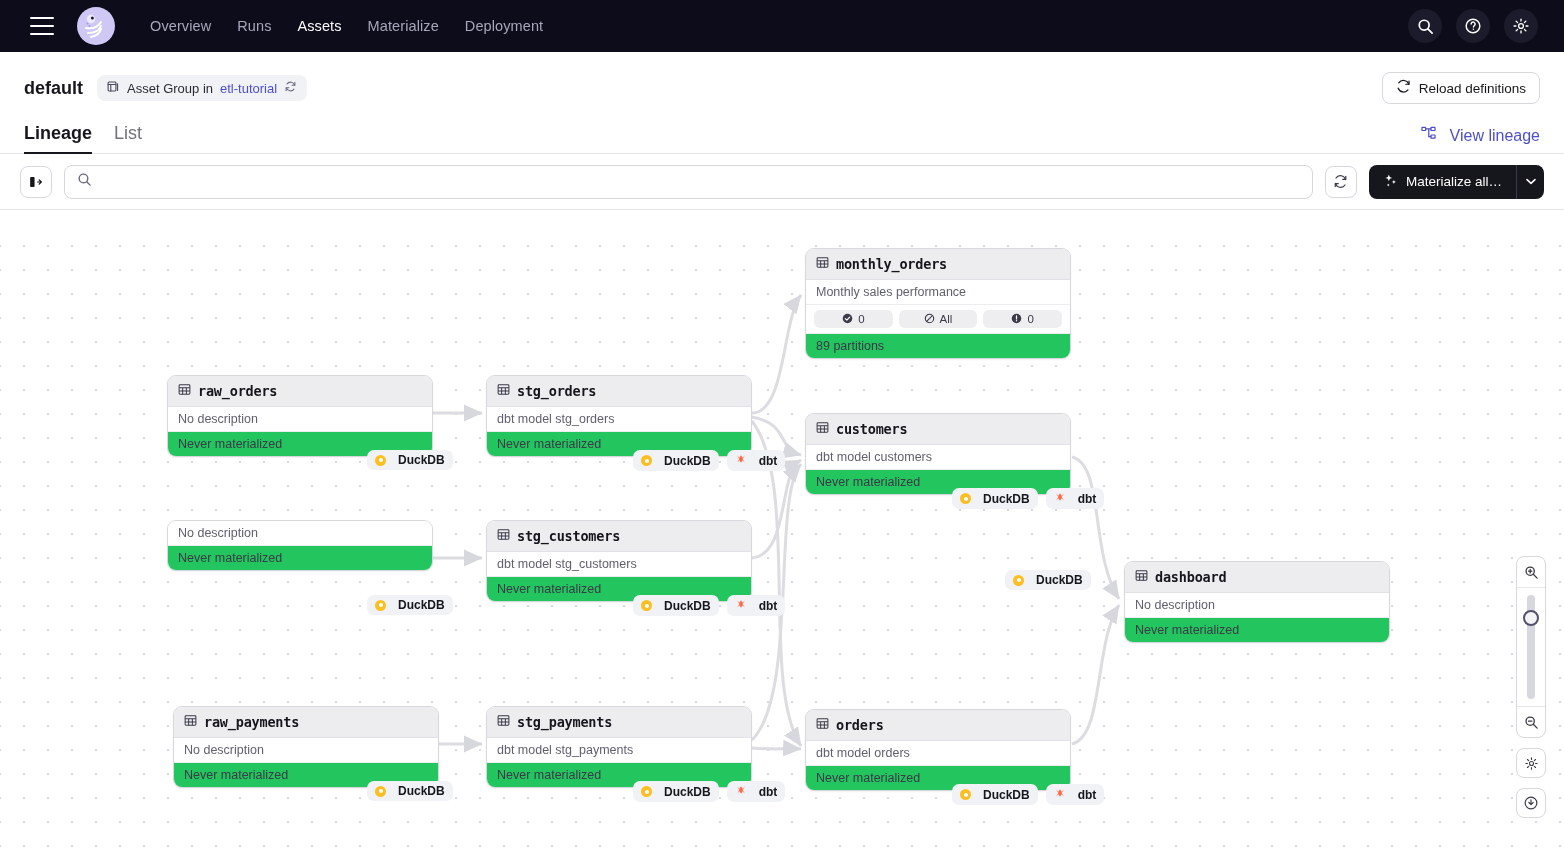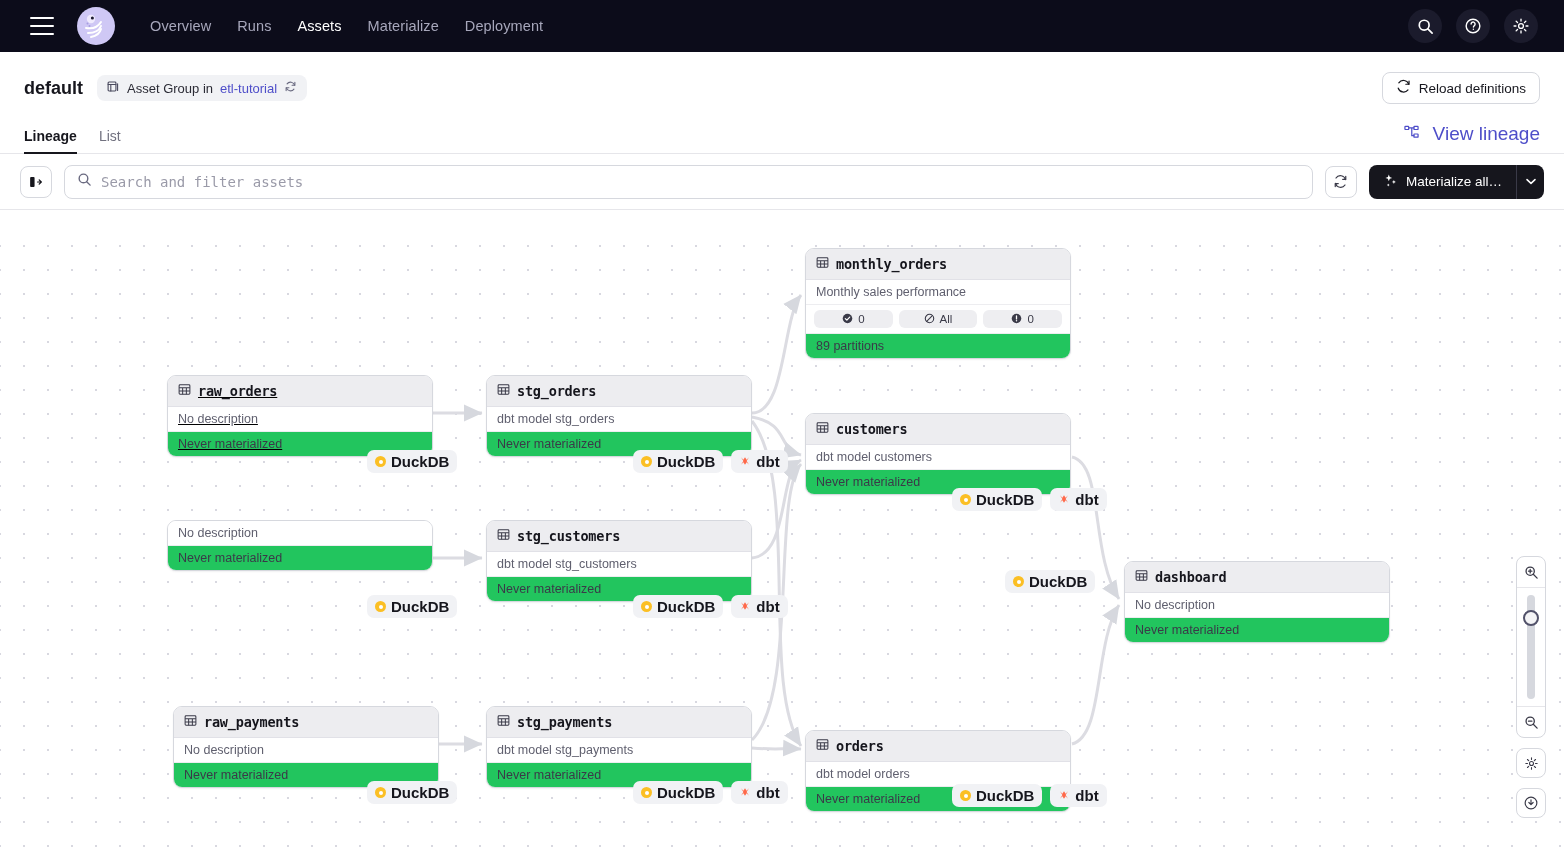--- a/index.html
+++ b/index.html
@@ -45,29 +45,29 @@
     border: 1px solid #d6d8de; border-radius: 8px; background: #fff;
     height: 32px; padding: 0 13px; font-size: 13.5px; color: #16161d; cursor: pointer;
   }
 
   
   .tabbar {
     height: 40px; display: flex; align-items: flex-end;
     padding: 0 24px; border-bottom: 1px solid #e6e6ea; position: relative;
   }
   .tabs { display: flex; gap: 22px; }
-  .tab { font-size: 14px; color: #71717f; padding-bottom: 9px; cursor: pointer; position: relative; }
+  .tab { font-size: 18px; color: #71717f; padding-bottom: 9px; cursor: pointer; position: relative; }
   .tab.active { color: #16161d; font-weight: 700; }
   .tab.active::after {
     content: ""; position: absolute; left: 0; right: 0; bottom: -1px;
     height: 2px; background: #16161d;
   }
   .view-lineage {
     margin-left: auto; display: inline-flex; align-items: center; gap: 14px;
-    font-size: 19px; color: #4e4ec9; padding-bottom: 8px; cursor: pointer;
+    font-size: 16px; color: #4e4ec9; padding-bottom: 8px; cursor: pointer;
   }
 
   
   .toolbar {
     height: 56px; display: flex; align-items: center; gap: 12px;
     padding: 0 20px; border-bottom: 1px solid #e6e6ea; background: #fff;
   }
   .sq-btn {
     width: 32px; height: 32px; border: 1px solid #d6d8de; border-radius: 8px;
     background: #fff; display: flex; align-items: center; justify-content: center; cursor: pointer;
@@ -134,23 +134,23 @@
   }
   .part-chip {
     flex: 1; background: #eeeef1; border-radius: 6px; height: 18px;
     display: flex; align-items: center; justify-content: center; gap: 5px;
     font-size: 11.5px; color: #3a3a48;
   }
 
   
   .tagrow { position: absolute; display: flex; gap: 8px; }
   .tag {
-    display: inline-flex; align-items: center; gap: 5px;
+    display: inline-flex; align-items: center; gap: 12px;
     background: #f1f2f5; border-radius: 7px; padding: 3px 8px;
-    font-size: 15px; font-weight: 700; color: #16161d; cursor: pointer;
+    font-size: 12px; font-weight: 700; color: #16161d; cursor: pointer;
   }
   .duck-dot {
     width: 11px; height: 11px; border-radius: 50%; background: #fbbf24;
     display: inline-flex; align-items: center; justify-content: center;
   }
   .duck-dot i { width: 4px; height: 4px; border-radius: 50%; background: #fff; display: block; }
 
   
   .zoomctl {
     position: absolute; right: 18px; top: 332px;
@@ -281,21 +281,20 @@
         <path d="M10.8 9h4.2M12.6 6.6L15 9l-2.4 2.4" stroke-linecap="round" stroke-linejoin="round"></path>
       </svg>
     </div>
     <div class="searchbox">
       <span>
         <svg width="15" height="15" viewBox="0 0 16 16" fill="none" stroke="#6a6a80" stroke-width="1.5">
           <circle cx="6.9" cy="6.9" r="4.6"></circle>
             <path d="M10.3 10.3L14 14" stroke-linecap="round"></path>
         </svg>
       </span>
-      <input type="text" placeholder="Search and filter assets" style="">
     </div>
     <div class="sq-btn">
       <svg width="15" height="15" viewBox="0 0 16 16" fill="none" stroke="#3a3a48" stroke-width="1.3">
         <path d="M13.3 6A5.6 5.6 0 003.2 4.3M2.7 10a5.6 5.6 0 0010.1 1.7" stroke-linecap="round"></path>
         <path d="M13.6 2.6v3.2h-3.2M2.4 13.4v-3.2h3.2" stroke-linecap="round" stroke-linejoin="round"></path>
       </svg>
     </div>
     <div class="mat-group">
       <button class="mat-btn">
         <span>
@@ -422,21 +421,21 @@
       <div class="tag">
         <span>
           <svg width="12" height="12" viewBox="0 0 12 12">
               <path d="M2 2.3l2.4 2.4L6 2.3 7.6 4.7 10 2.3 7.6 6l2.4 3.7L7.6 7.3 6 9.7 4.4 7.3 2 9.7 4.4 6z" fill="#ff694a"></path>
             </svg>
         </span>
         <span>dbt</span>
       </div>
     </div>
 
-    <div class="node" style="left:805px; top:506px;">
+    <div class="node" style="left:805px; top:485px;">
       <div class="node-head">
         <span>
           <svg width="13" height="13" viewBox="0 0 14 14" fill="none" stroke="#3a3a48" stroke-width="1.1">
               <rect x="1.2" y="2" width="11.6" height="10" rx="1"></rect>
               <path d="M1.2 5.2h11.6M1.2 8.6h11.6M5 5.2V12M9 5.2V12"></path>
             </svg>
         </span>
         <span class="node-name">orders</span>
       </div>
       <div class="node-desc">dbt model orders</div>
@@ -452,21 +451,21 @@
       <div class="tag">
         <span>
           <svg width="12" height="12" viewBox="0 0 12 12">
               <path d="M2 2.3l2.4 2.4L6 2.3 7.6 4.7 10 2.3 7.6 6l2.4 3.7L7.6 7.3 6 9.7 4.4 7.3 2 9.7 4.4 6z" fill="#ff694a"></path>
             </svg>
         </span>
         <span>dbt</span>
       </div>
     </div>
 
-    <div class="node" style="left:167px; top:151px;text-decoration:underline;">
+    <div class="node" style="left:167px; top:151px;">
       <div class="node-head">
         <span>
           <svg width="13" height="13" viewBox="0 0 14 14" fill="none" stroke="#3a3a48" stroke-width="1.1">
               <rect x="1.2" y="2" width="11.6" height="10" rx="1"></rect>
               <path d="M1.2 5.2h11.6M1.2 8.6h11.6M5 5.2V12M9 5.2V12"></path>
             </svg>
         </span>
         <span class="node-name">raw_orders</span>
       </div>
       <div class="node-desc">No description</div>

